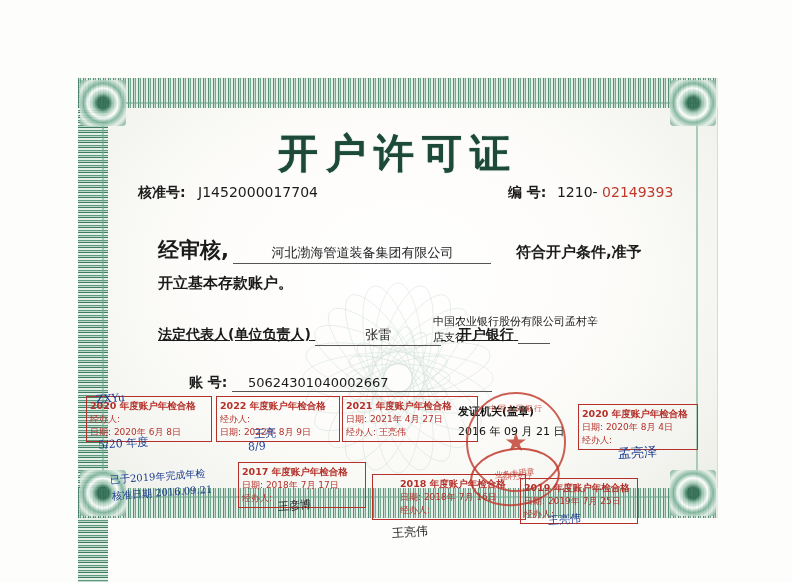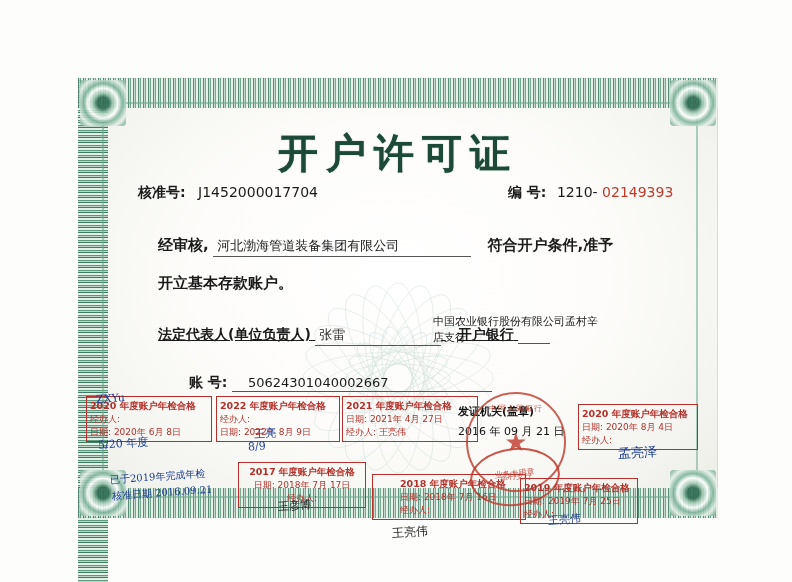--- a/index.html
+++ b/index.html
@@ -78,20 +78,21 @@
     letter-spacing:8px;
     color:#1d4a38;
     text-shadow:0 0 1px #2f6b53;
   }
   .row{position:absolute;font-size:14px;color:#1b1b1b;}
   .label{font-family:"DejaVu Sans","Liberation Sans",sans-serif;font-weight:bold;}
   .val-print{font-family:"DejaVu Sans","Liberation Sans",sans-serif;}
   .underline{
     display:inline-block;
     border-bottom:1px solid #555;
+    text-align:center;
     padding:0 4px 1px 4px;
   }
   .red{color:#c0392b;}
 
   .approval{left:60px;top:106px;}
   .numno{left:430px;top:106px;}
   .line1{left:80px;top:158px;}
   .line2{left:80px;top:196px;}
   .line3{left:80px;top:248px;text-decoration:underline;}
   .line4{left:80px;top:296px;padding-left:31px;}
@@ -201,23 +202,23 @@
       <span class="val-print" style="margin-left:8px;text-align:center;">J1452000017704</span>
     </div>
 
     <div class="row numno">
       <span class="label">编  号:</span>
       <span class="val-print" style="margin-left:6px;">1210-</span>
       <span class="val-print red">02149393</span>
     </div>
 
     <div class="row line1">
-      <span class="label" style="font-size:15px;">经审核,</span>
+      <span class="label" style="font-size:21px;">经审核,</span>
       <span class="underline" style="width:250px;font-size:13px;">河北渤海管道装备集团有限公司</span>
-      <span class="label" style="font-size:15px;margin-left:12px;">符合开户条件,准予</span>
+      <span class="label" style="font-size:15px;margin-left:20px;">符合开户条件,准予</span>
     </div>
 
     <div class="row line2 label" style="font-size:15px;">开立基本存款账户。</div>
 
     <div class="row line3">
       <span class="label" style="font-size:14px;">法定代表人(单位负责人)</span>
       <span class="underline" style="width:118px;font-size:13px;">张雷</span>
       <span class="label" style="font-size:14px;margin-left:12px;">开户银行</span>
       <span class="underline" style="width:24px;">&nbsp;</span>
     </div>
@@ -267,21 +268,21 @@
       <div class="ln">经办人:  王亮伟</div>
     </div>
 
     <div class="stamp" style="left:578px;top:404px;width:112px;">
       <div class="hd">2020 年度账户年检合格</div>
       <div class="ln">日期: 2020年 8月 4日</div>
       <div class="ln">经办人:</div>
     </div>
     <div class="hand" style="left:618px;top:444px;font-size:13px;">孟亮泽</div>
 
-    <div class="stamp" style="left:238px;top:462px;width:120px;text-align:center;">
+    <div class="stamp" style="left:238px;top:462px;width:120px;">
       <div class="hd">2017 年度账户年检合格</div>
       <div class="ln">日期: 2018年 7月 17日</div>
       <div class="ln">经办人:</div>
     </div>
     <div class="hand dark" style="left:278px;top:498px;">王彦博</div>
 
     <div class="stamp" style="left:372px;top:474px;width:122px;padding-left:27px;">
       <div class="hd">2018 年度账户年检合格</div>
       <div class="ln">日期: 2018年 7月 16日</div>
       <div class="ln">经办人:</div>

